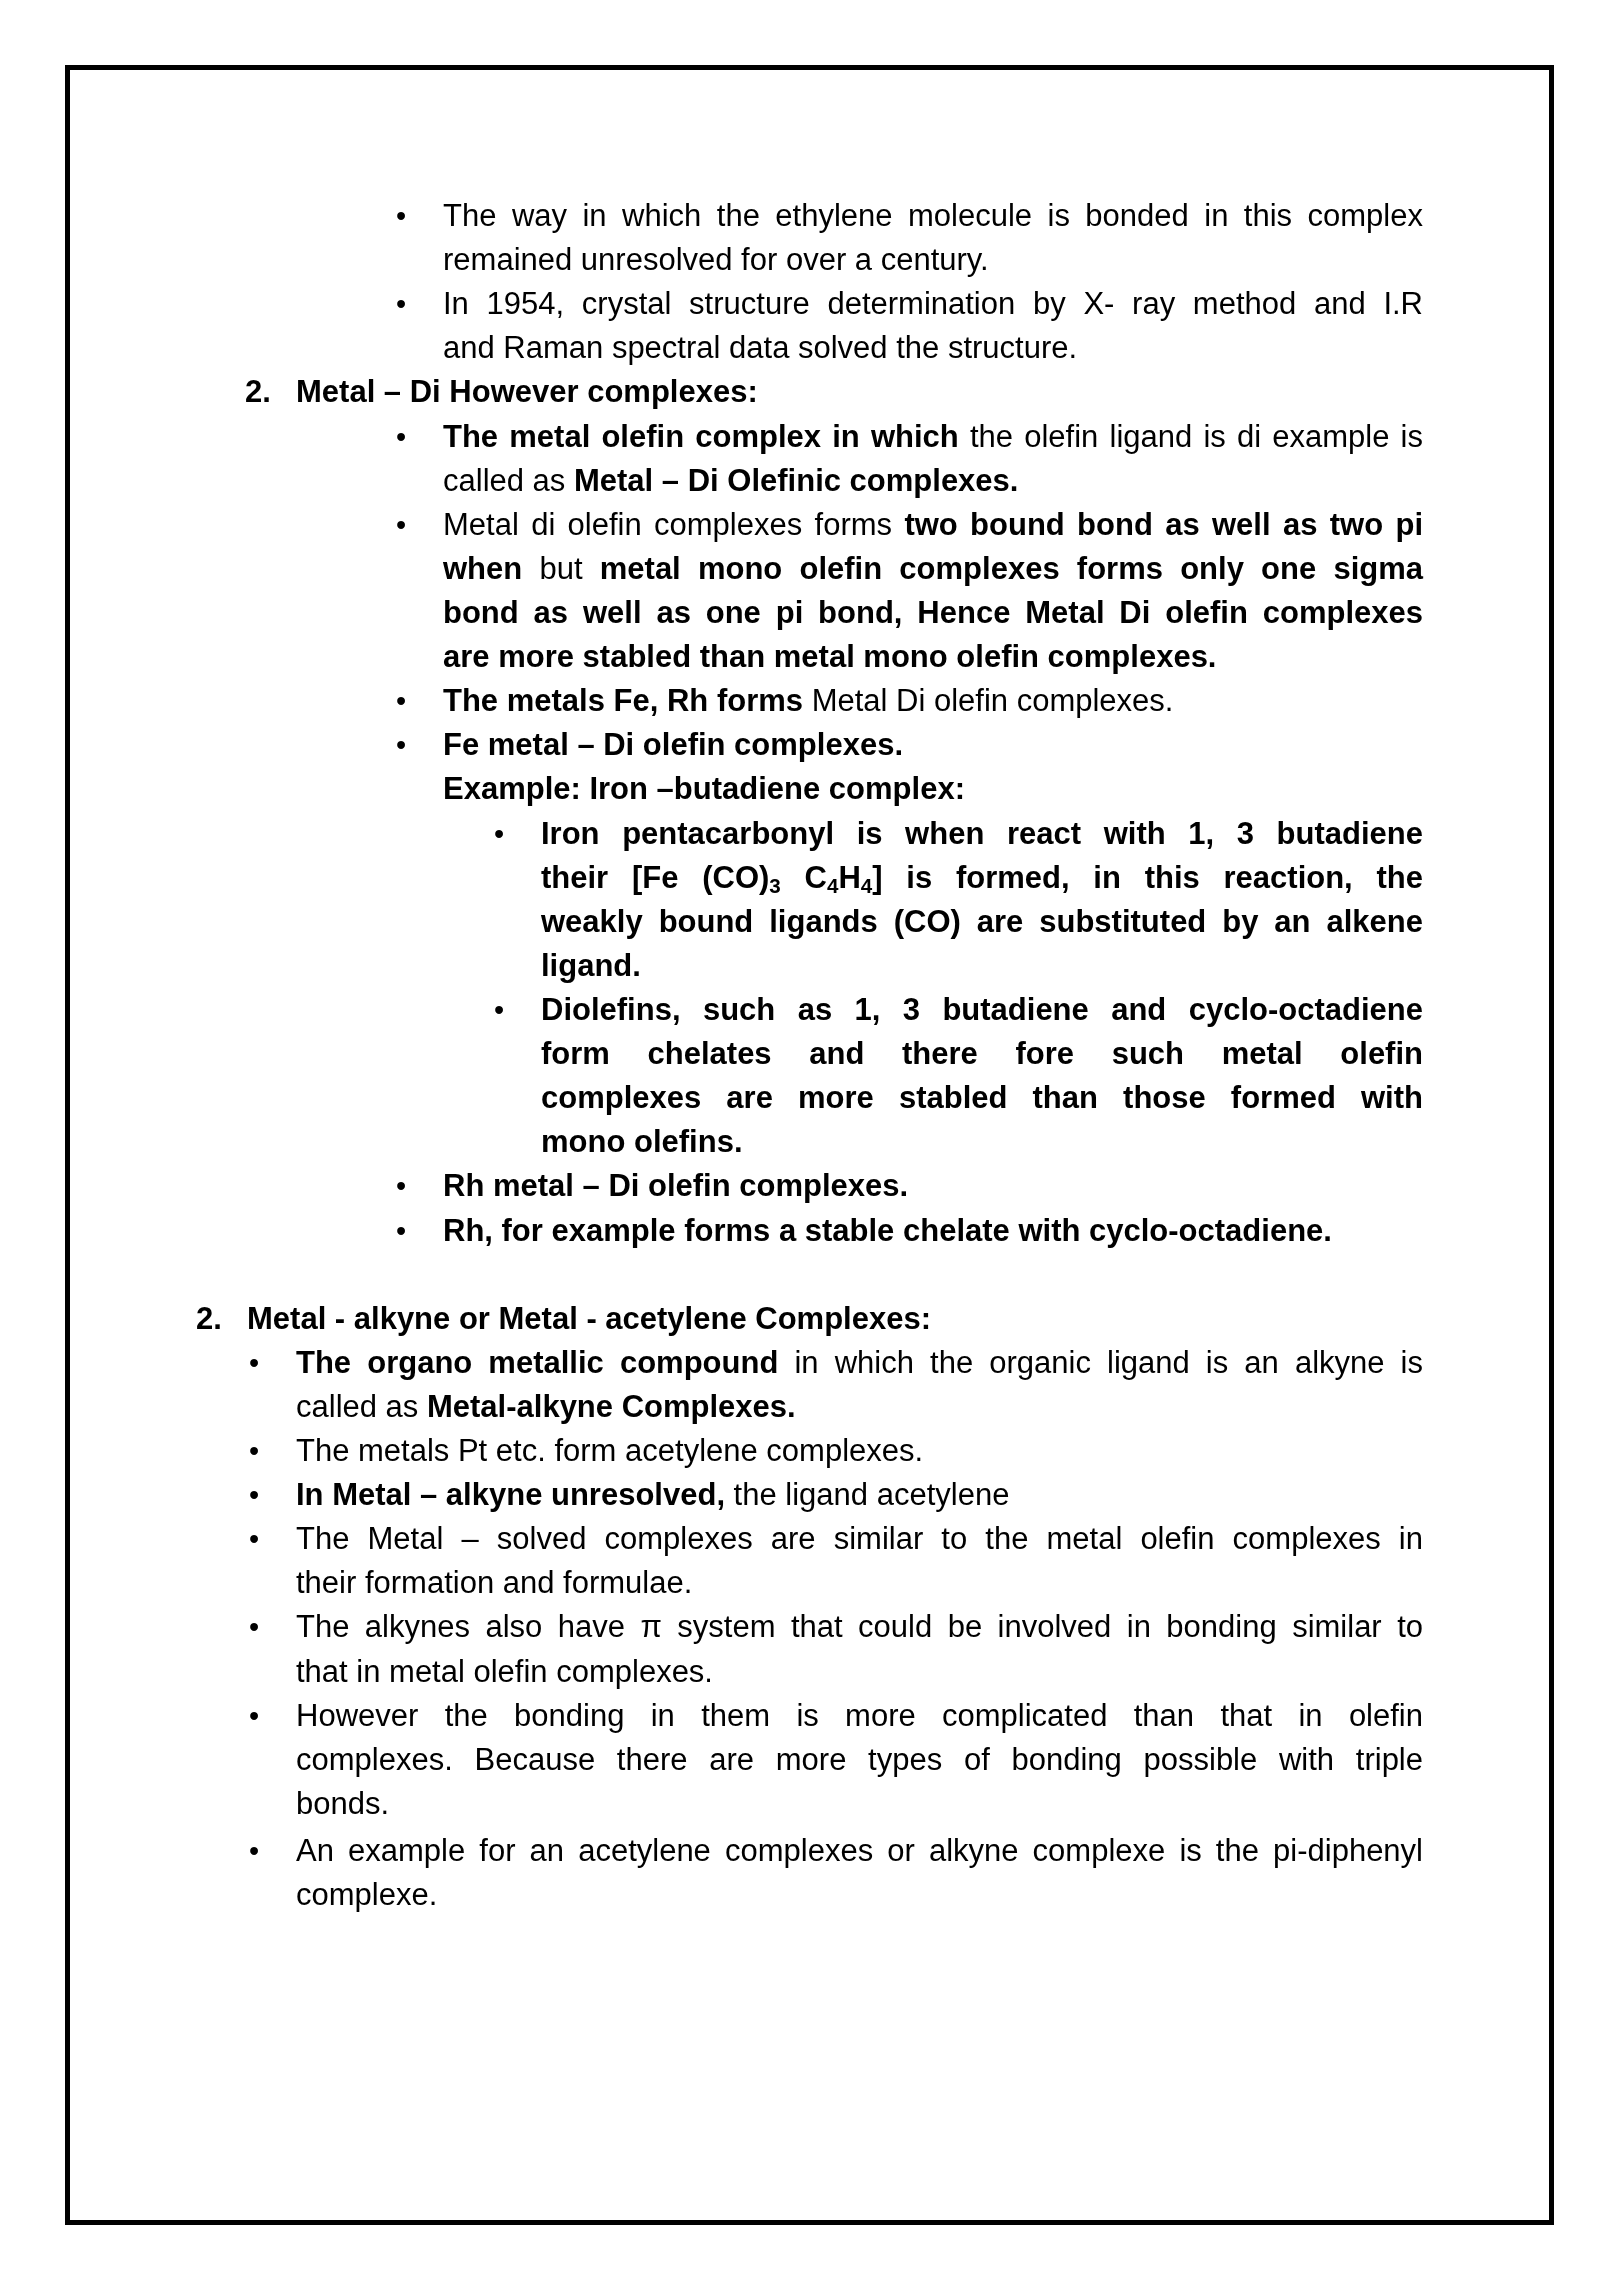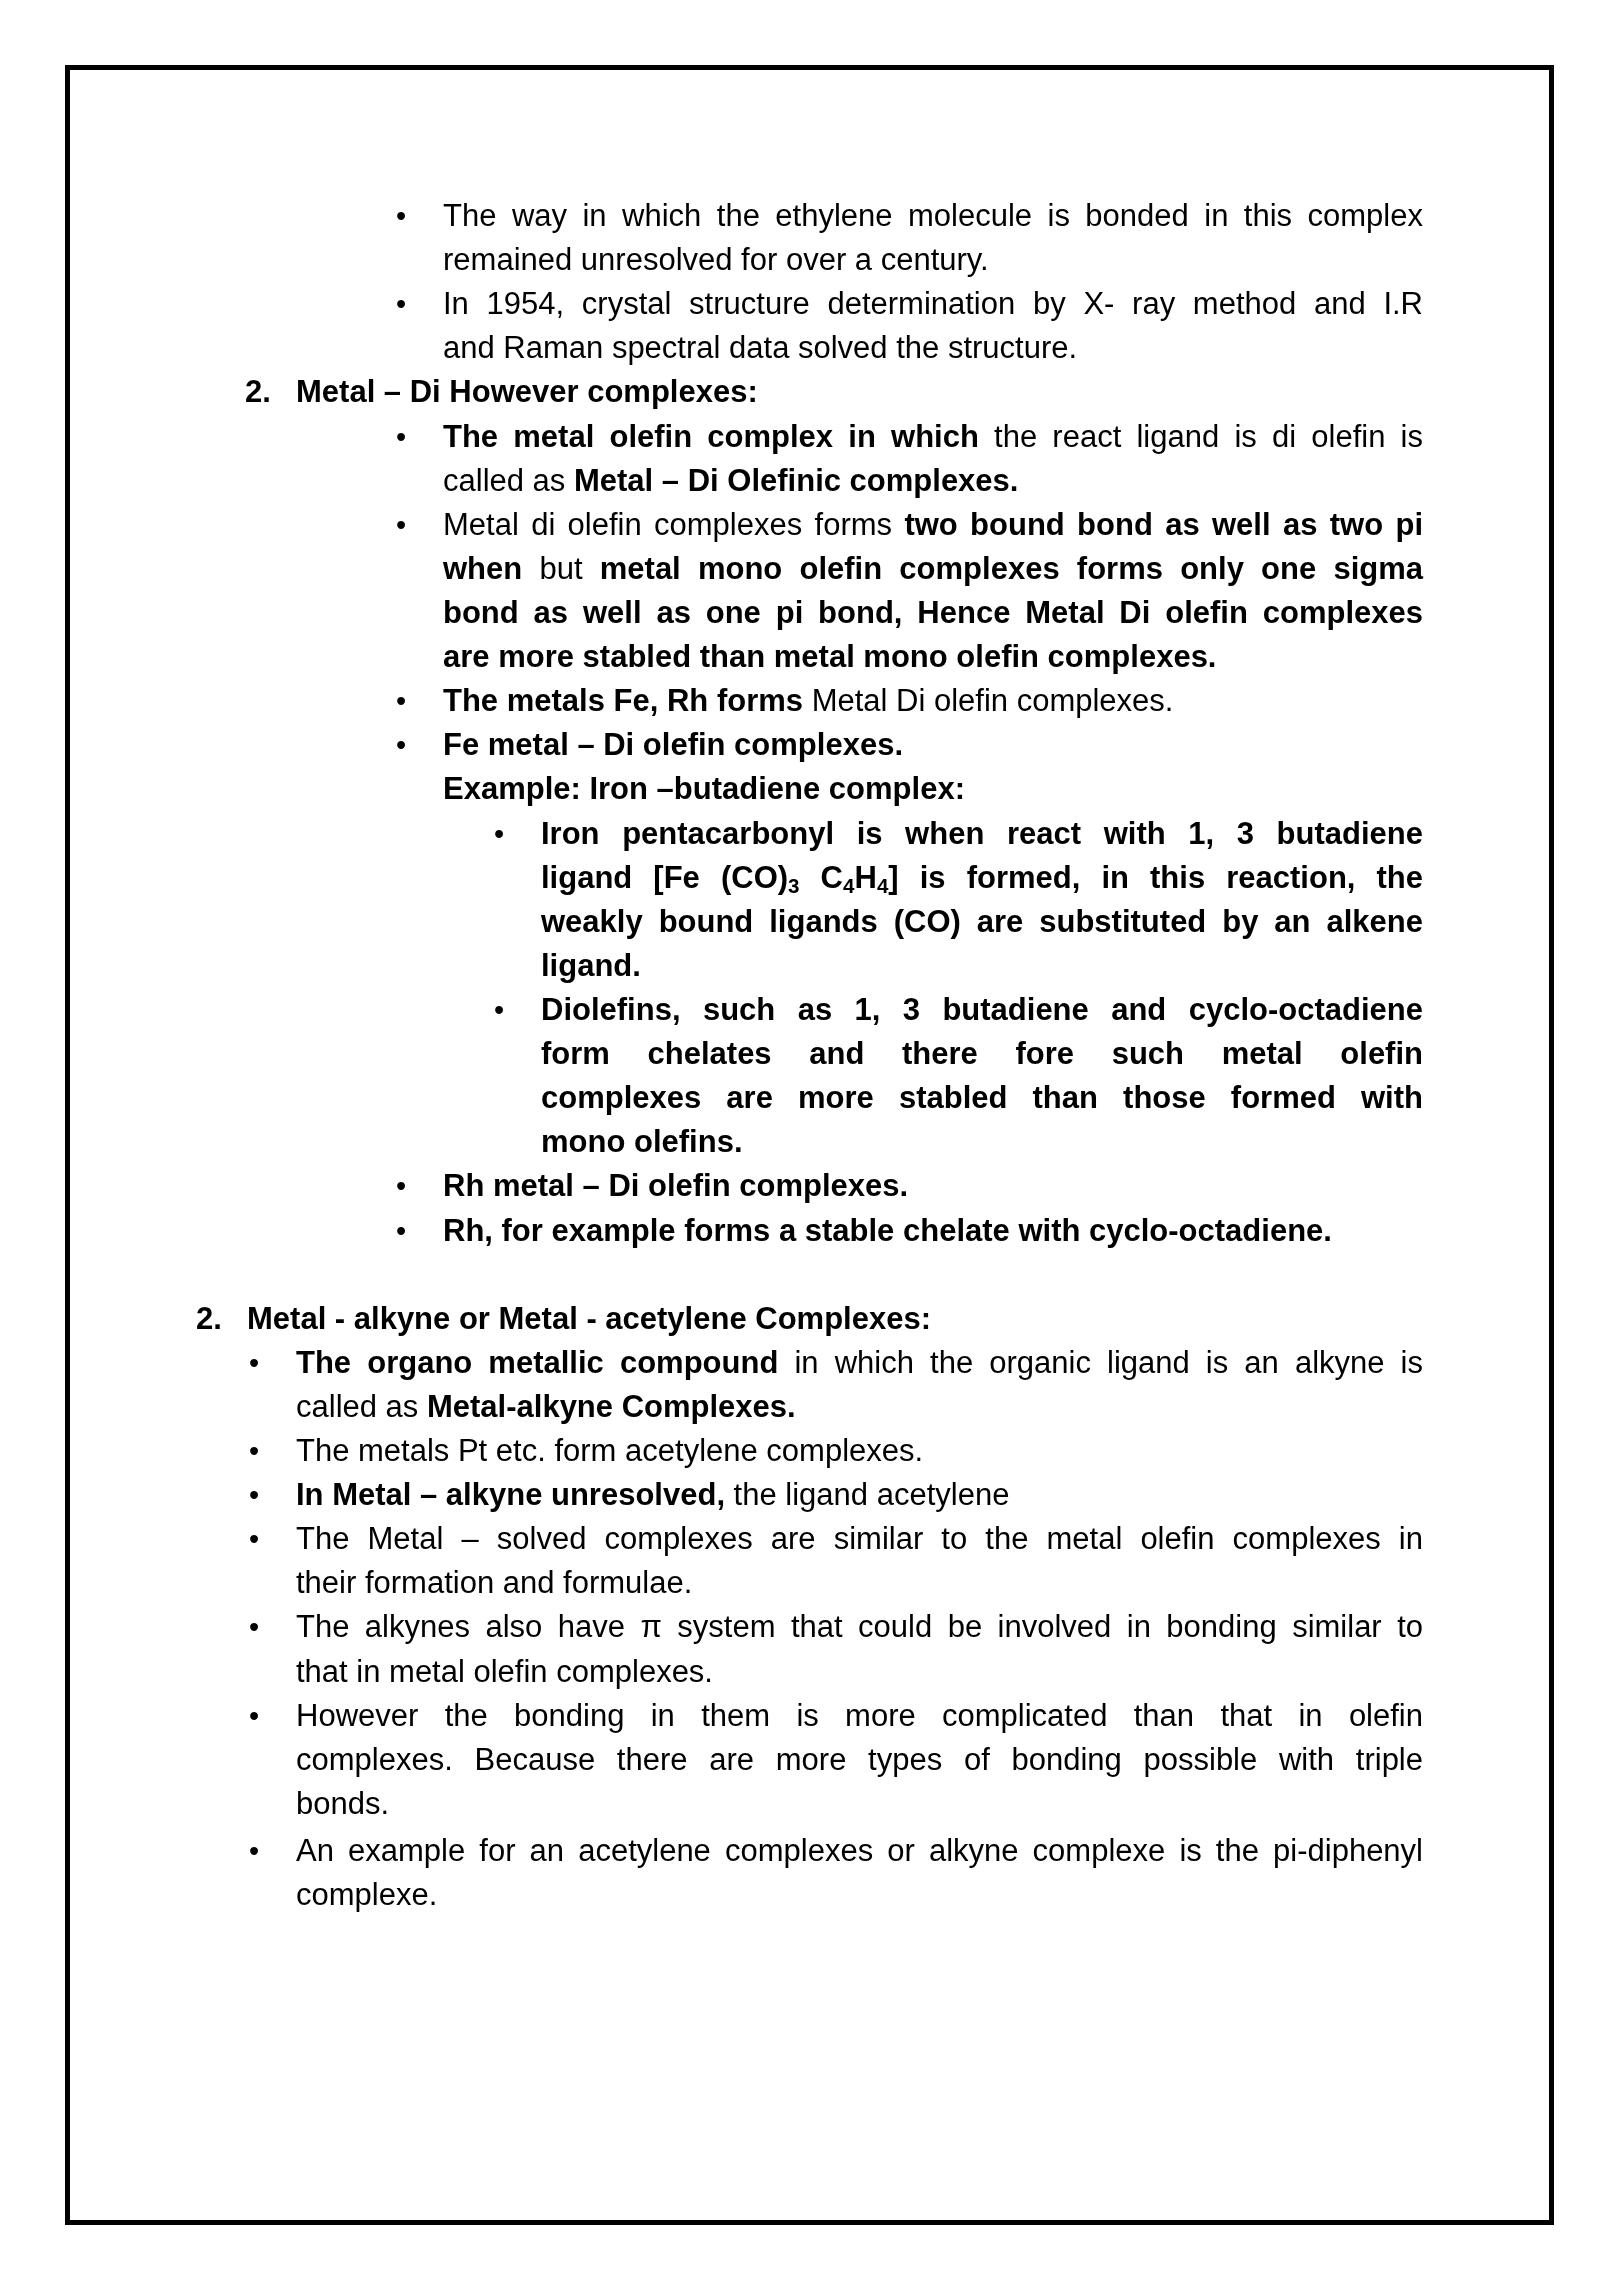--- a/index.html
+++ b/index.html
@@ -24,39 +24,39 @@
 <div class="line" style="left:443px;top:238px">remained unresolved for over a century.</div>
 
 <span class="bullet" style="left:396px;top:282px">•</span>
 <div class="line just" style="left:443px;top:282px;width:980px">In 1954, crystal structure determination by X- ray method and I.R</div>
 <div class="line" style="left:443px;top:326px">and Raman spectral data solved the structure.</div>
 
 <span class="num" style="left:245px;top:370px">2.</span>
 <div class="line b" style="left:296px;top:370px">Metal – Di However complexes:</div>
 
 <span class="bullet" style="left:396px;top:415px">•</span>
-<div class="line just" style="left:443px;top:415px;width:980px"><span class="b">The metal olefin complex in which</span><span> the react ligand is di olefin is</span></div>
+<div class="line just" style="left:443px;top:415px;width:980px"><span class="b">The metal olefin complex in which</span><span> the olefin ligand is di example is</span></div>
 <div class="line" style="left:443px;top:459px"><span>called as </span><span class="b">Metal – Di Olefinic complexes.</span></div>
 
 <span class="bullet" style="left:396px;top:503px">•</span>
 <div class="line just" style="left:443px;top:503px;width:980px"><span>Metal di olefin complexes forms </span><span class="b">two bound bond as well as two pi</span></div>
 <div class="line just" style="left:443px;top:547px;width:980px"><span class="b">when</span><span> but </span><span class="b">metal mono olefin complexes forms only one sigma</span></div>
 <div class="line b just" style="left:443px;top:591px;width:980px">bond as well as one pi bond, Hence Metal Di olefin complexes</div>
 <div class="line b" style="left:443px;top:635px">are more stabled than metal mono olefin complexes.</div>
 
 <span class="bullet" style="left:396px;top:679px">•</span>
 <div class="line" style="left:443px;top:679px"><span class="b">The metals Fe, Rh forms</span><span> Metal Di olefin complexes.</span></div>
 
 <span class="bullet" style="left:396px;top:723px">•</span>
 <div class="line b" style="left:443px;top:723px">Fe metal – Di olefin complexes.</div>
 <div class="line b" style="left:443px;top:767px">Example: Iron –butadiene complex:</div>
 
 <span class="bullet" style="left:494px;top:812px">•</span>
 <div class="line b just" style="left:541px;top:812px;width:882px">Iron pentacarbonyl is when react with 1, 3 butadiene</div>
-<div class="line b just" style="left:541px;top:856px;width:882px"><span>ligand [Fe (CO)</span><sub>3</sub><span> C</span><sub>4</sub><span>H</span><sub>4</sub><span>] is formed, in this reaction, the</span></div>
+<div class="line b just" style="left:541px;top:856px;width:882px"><span>their [Fe (CO)</span><sub>3</sub><span> C</span><sub>4</sub><span>H</span><sub>4</sub><span>] is formed, in this reaction, the</span></div>
 <div class="line b just" style="left:541px;top:900px;width:882px">weakly bound ligands (CO) are substituted by an alkene</div>
 <div class="line b" style="left:541px;top:944px">ligand.</div>
 
 <span class="bullet" style="left:494px;top:988px">•</span>
 <div class="line b just" style="left:541px;top:988px;width:882px">Diolefins, such as 1, 3 butadiene and cyclo-octadiene</div>
 <div class="line b just" style="left:541px;top:1032px;width:882px">form chelates and there fore such metal olefin</div>
 <div class="line b just" style="left:541px;top:1076px;width:882px">complexes are more stabled than those formed with</div>
 <div class="line b" style="left:541px;top:1120px">mono olefins.</div>
 
 <span class="bullet" style="left:396px;top:1164px">•</span>

